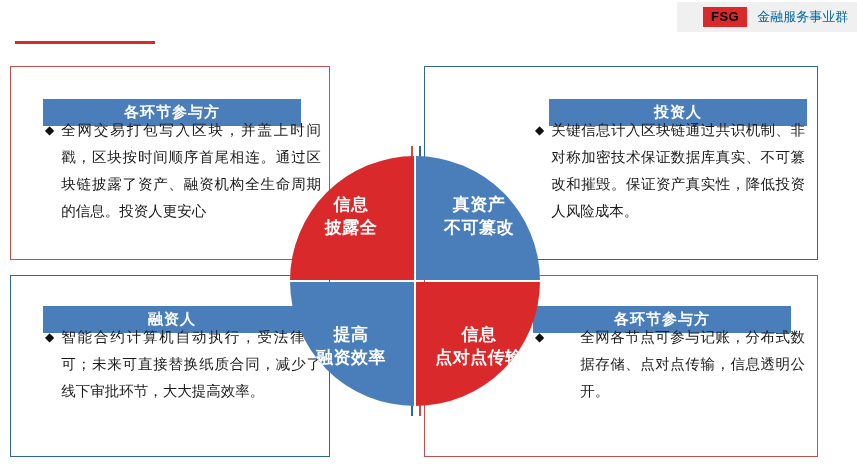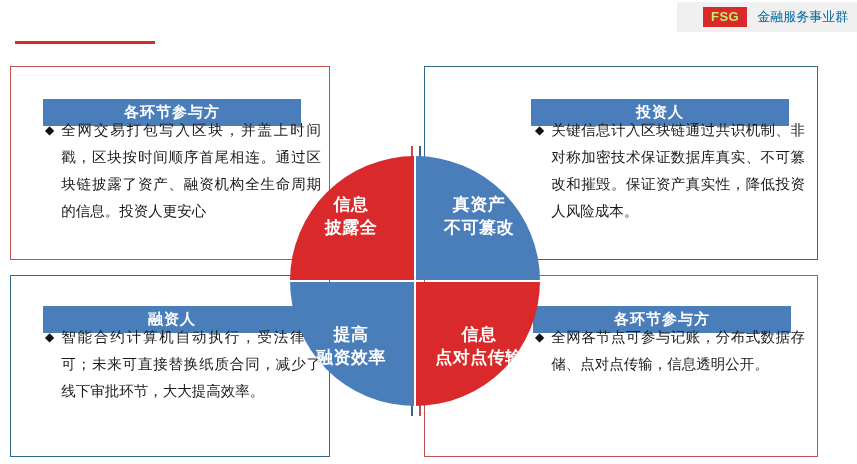--- a/index.html
+++ b/index.html
@@ -54,21 +54,21 @@
     position: absolute;
     right: 0px; top: 2px;
     width: 180px; height: 30px;
     background: #F0F0F0;
     display: flex;
     align-items: center;
   }
   #brand-badge {
     margin-left: 26px;
     background: #D9292B;
-    color: #bef264;
+    color: #000000;
     font-size: 13px;
     font-weight: bold;
     padding: 3px 8px 4px 8px;
     line-height: 13px;
     letter-spacing: 0.5px;
   }
   #brand-name {
     margin-left: 10px;
     font-size: 13px;
     color: #0369a1;
@@ -94,35 +94,35 @@
     font-weight: bold;
     display: flex;
     align-items: center;
     justify-content: center;
     letter-spacing: 1px;
     height: 27px;
     margin-top: 16px;
   }
   .box-tl .box-header { left: 32px; top: 16px;  width: 258px; }
   .box-bl .box-header { left: 32px; top: 14px;  width: 258px; }
-  .box-tr .box-header { left: 106px; top: 16px; width: 258px; }
+  .box-tr .box-header { left: 124px; top: 16px; width: 258px; }
   .box-br .box-header { left: 108px; top: 14px; width: 258px; }
 
   .box-body {
     position: absolute;
     display: flex;
     align-items: flex-start;
     font-size: 14.5px;
     line-height: 27px;
     color: #1A1A1A;
   }
   .box-tl .box-body { left: 34px; top: 50px;  width: 276px; }
   .box-bl .box-body { left: 34px; top: 48px;  width: 276px; }
   .box-tr .box-body { left: 110px; top: 50px; width: 270px; }
-  .box-br .box-body { left: 110px; top: 48px; width: 270px; }
+  .box-br .box-body { left: 110px; top: 48px; width: 270px; gap: 29px; }
 
   .bullet-diamond {
     flex: 0 0 auto;
     font-size: 12px;
     line-height: 27px;
     margin-right: 7px;
     color: #111111;
   }
   .bullet-text {
     flex: 1 1 auto;

